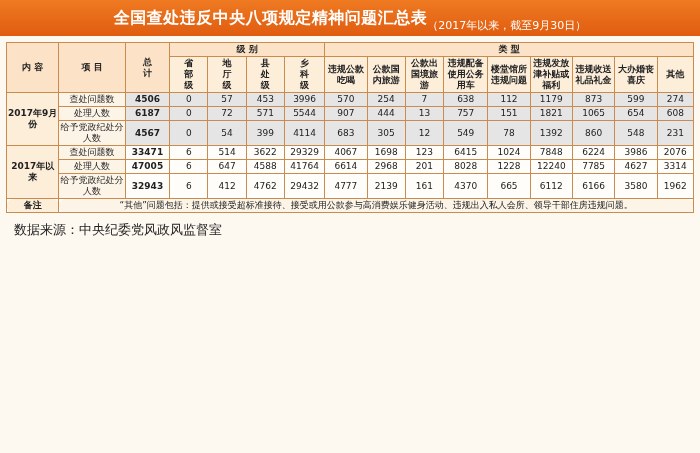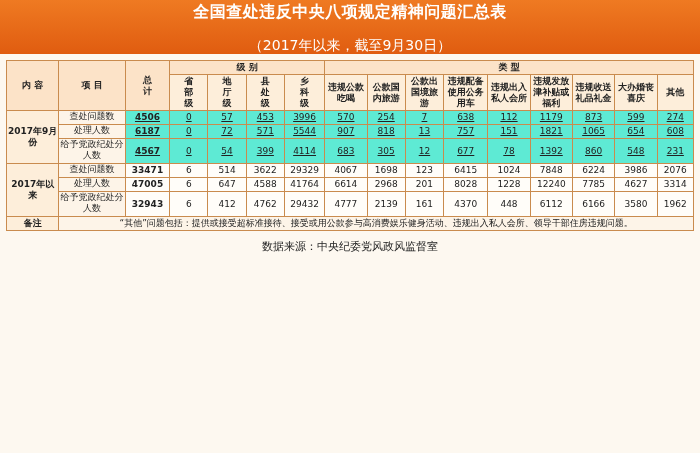--- a/index.html
+++ b/index.html
@@ -17,35 +17,35 @@
     position: relative;
     width: 700px;
     height: 453px;
     background: #fdf8f0;
     box-sizing: border-box;
     padding: 0;
   }
   .title-bar {
     background: #e8621c;
     background: linear-gradient(#ef7a22, #e05c10);
-    height: 54px;
+    height: 36px;
     display: flex;
-    flex-direction: column;
+    flex-direction: row;
     align-items: center;
     justify-content: center;
     color: #ffffff;
   }
   .title-main {
     font-size: 16px;
     font-weight: bold;
     letter-spacing: 0.5px;
     line-height: 20px;
   }
   .title-sub {
-    font-size: 14px;
+    font-size: 11px;
     line-height: 14px;
     margin-top: 16px;
   }
   .table-wrap {
     padding: 6px 6px 0 6px;
   }
   table.main {
     border-collapse: collapse;
     width: 688px;
     table-layout: fixed;
@@ -78,54 +78,54 @@
     font-weight: bold;
     font-size: 10px;
     color: #5a3410;
     width: 52px;
   }
   .itemcell {
     background: #fdf4e8;
     font-size: 9.5px;
     color: #333;
     width: 66px;
-    font-family: Liberation Mono, monospace;
   }
   .totalcell {
     font-weight: bold;
     font-size: 11px;
     color: #111;
     background: #ffffff;
   }
   .numcell {
     font-size: 9.5px;
     background: #ffffff;
   }
-  .group-a td.numcell, .group-a td.totalcell { background: #5eead4; text-decoration: underline; }
+  .group-a td.numcell, .group-a td.totalcell { background: #e5e5e5; }
   .group-b td.numcell, .group-b td.totalcell { background: #fffdf9; }
   .note-row td {
     text-align: left;
     font-size: 9px;
     padding: 4px 6px;
     line-height: 13px;
     background: #fdf4e8;
     color: #333;
+    border-radius: 6px;
   }
   .note-label {
     text-align: center !important;
     font-weight: bold;
     background: #fdeeda !important;
     width: 52px;
     color: #5a3410;
   }
   .footer {
     display: flex;
-    justify-content: center;
+    justify-content: flex-start;
     padding: 8px 14px 0 14px;
-    font-size: 11px;
+    font-size: 13px;
     color: #222;
   }
 </style>
 </head>
 <body>
 
 <div class="page">
 
   <div class="title-bar">
     <div class="title-main">全国查处违反中央八项规定精神问题汇总表</div>
@@ -181,21 +181,21 @@
           </td>
           <td class="hdr-sub">
             <div>乡</div>
             <div>科</div>
             <div>级</div>
           </td>
           <td class="hdr-sub">违规公款吃喝</td>
           <td class="hdr-sub">公款国内旅游</td>
           <td class="hdr-sub">公款出国境旅游</td>
           <td class="hdr-sub">违规配备使用公务用车</td>
-          <td class="hdr-sub">违规出入私人会所</td>
+          <td class="hdr-sub">楼堂馆所违规问题</td>
           <td class="hdr-sub">违规发放津补贴或福利</td>
           <td class="hdr-sub">违规收送礼品礼金</td>
           <td class="hdr-sub">大办婚丧喜庆</td>
           <td class="hdr-sub">其他</td>
         </tr>
 
         <tr class="group-a">
           <td class="rowlabel" rowspan="3">2017年9月份</td>
           <td class="itemcell">查处问题数</td>
           <td class="totalcell">4506</td>
@@ -214,40 +214,40 @@
           <td class="numcell">274</td>
         </tr>
         <tr class="group-a">
           <td class="itemcell">处理人数</td>
           <td class="totalcell">6187</td>
           <td class="numcell">0</td>
           <td class="numcell">72</td>
           <td class="numcell">571</td>
           <td class="numcell">5544</td>
           <td class="numcell">907</td>
-          <td class="numcell">818</td>
+          <td class="numcell">444</td>
           <td class="numcell">13</td>
           <td class="numcell">757</td>
           <td class="numcell">151</td>
           <td class="numcell">1821</td>
           <td class="numcell">1065</td>
           <td class="numcell">654</td>
           <td class="numcell">608</td>
         </tr>
         <tr class="group-a">
           <td class="itemcell">给予党政纪处分人数</td>
           <td class="totalcell">4567</td>
           <td class="numcell">0</td>
           <td class="numcell">54</td>
           <td class="numcell">399</td>
           <td class="numcell">4114</td>
           <td class="numcell">683</td>
           <td class="numcell">305</td>
           <td class="numcell">12</td>
-          <td class="numcell">677</td>
+          <td class="numcell">549</td>
           <td class="numcell">78</td>
           <td class="numcell">1392</td>
           <td class="numcell">860</td>
           <td class="numcell">548</td>
           <td class="numcell">231</td>
         </tr>
 
         <tr class="group-b">
           <td class="rowlabel" rowspan="3">2017年以来</td>
           <td class="itemcell">查处问题数</td>
@@ -287,21 +287,21 @@
           <td class="itemcell">给予党政纪处分人数</td>
           <td class="totalcell">32943</td>
           <td class="numcell">6</td>
           <td class="numcell">412</td>
           <td class="numcell">4762</td>
           <td class="numcell">29432</td>
           <td class="numcell">4777</td>
           <td class="numcell">2139</td>
           <td class="numcell">161</td>
           <td class="numcell">4370</td>
-          <td class="numcell">448</td>
+          <td class="numcell">665</td>
           <td class="numcell">6112</td>
           <td class="numcell">6166</td>
           <td class="numcell">3580</td>
           <td class="numcell">1962</td>
         </tr>
 
         <tr class="note-row">
           <td class="note-label">备注</td>
           <td colspan="15">“其他”问题包括：提供或接受超标准接待、接受或用公款参与高消费娱乐健身活动、违规出入私人会所、领导干部住房违规问题。</td>
         </tr>

